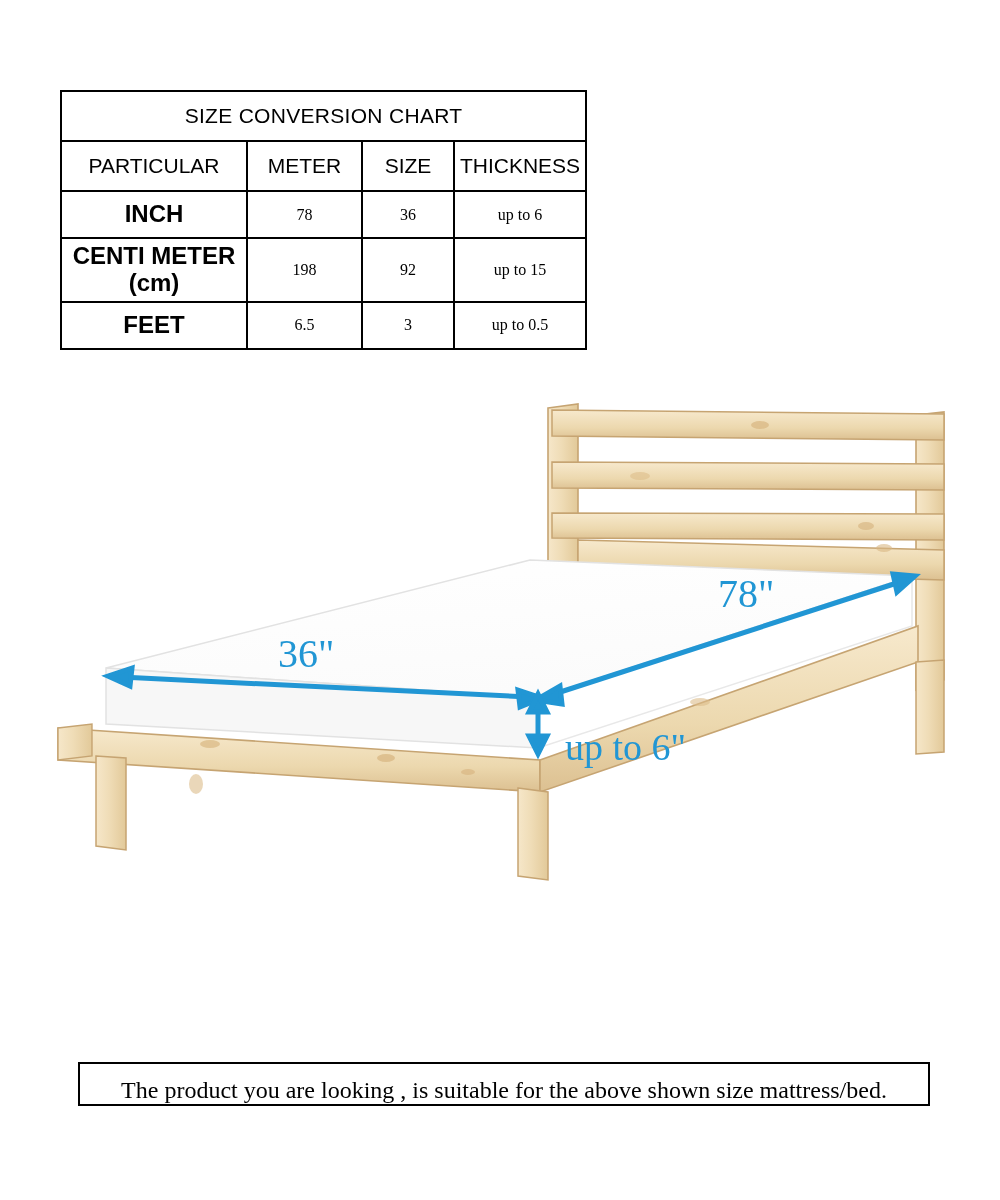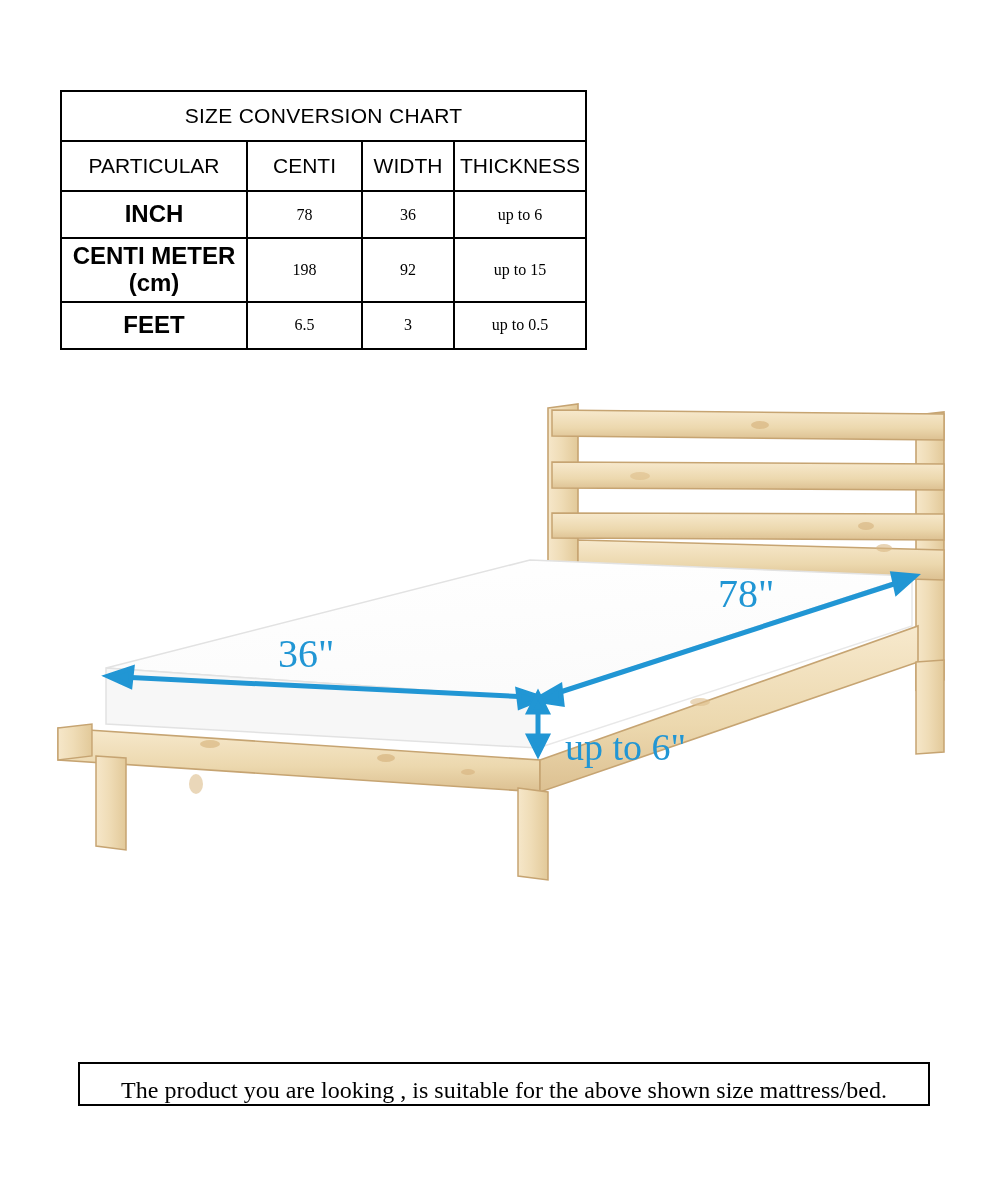--- a/index.html
+++ b/index.html
@@ -114,22 +114,22 @@
       <col class="col-length">
       <col class="col-width">
       <col class="col-thick">
   </colgroup>
   <tbody>
     <tr>
       <td class="title-cell" colspan="4">SIZE CONVERSION CHART</td>
     </tr>
     <tr>
       <td class="hdr">PARTICULAR</td>
-      <td class="hdr">CENTI</td>
-      <td class="hdr">WIDTH</td>
+      <td class="hdr">METER</td>
+      <td class="hdr">SIZE</td>
       <td class="hdr">THICKNESS</td>
     </tr>
     <tr class="body-row">
       <td class="rowlabel">INCH</td>
       <td class="val">78</td>
       <td class="val">36</td>
       <td class="val">up to 6</td>
     </tr>
     <tr class="tall-row">
       <td class="rowlabel">

